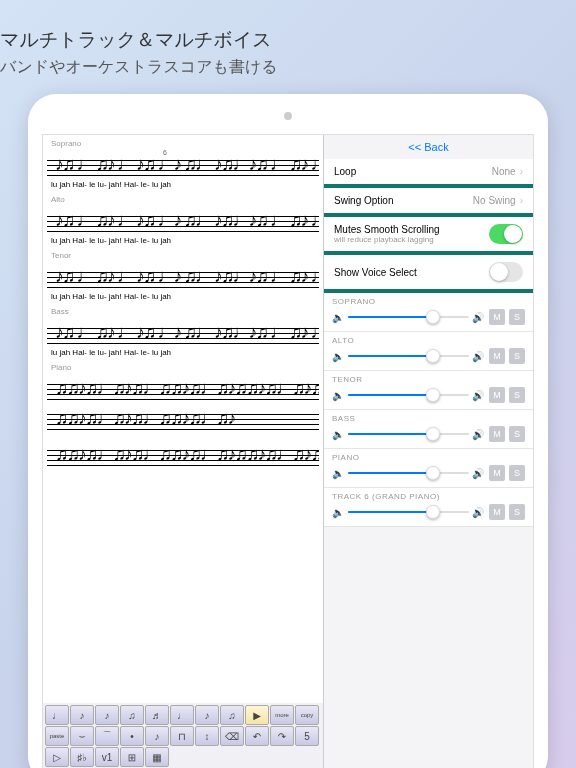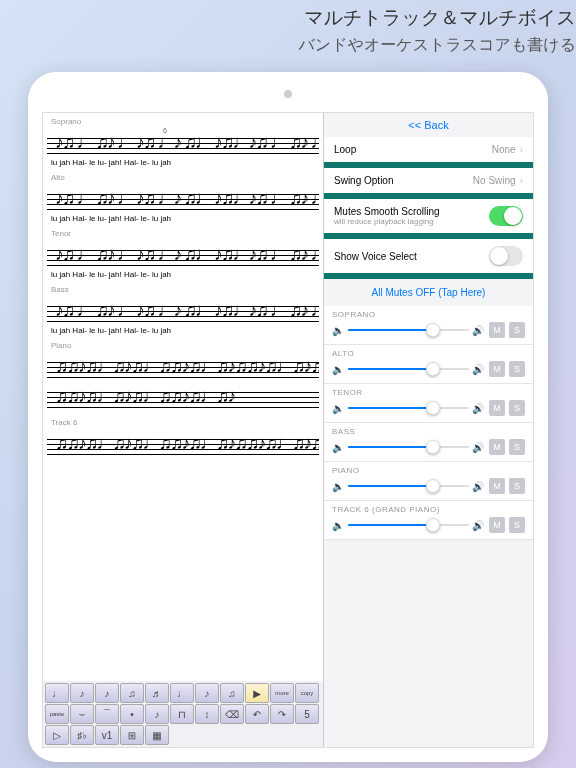--- a/index.html
+++ b/index.html
@@ -1,26 +1,26 @@
 <!DOCTYPE html>
 <html><head>
 <meta charset="utf-8">
 <style>
 *{margin:0;padding:0;box-sizing:border-box;font-family:-apple-system,"Hiragino Sans",sans-serif}
 body{width:576px;height:768px;background:linear-gradient(135deg,#d4e3f5 0%,#c8d4ec 50%,#d8ccec 100%);overflow:hidden}
-.hdr{text-align:right;padding:5px 0 10px}
+.hdr{text-align:left;padding:27px 0 10px}
 .hdr h1{font-size:19px;font-weight:400;color:#333}
 .hdr p{font-size:16px;color:#555;margin-top:4px}
 .ipad{width:520px;height:690px;margin:6px auto 0;background:#fff;border-radius:28px;padding:40px 14px 14px;box-shadow:0 4px 20px rgba(0,0,0,.15);position:relative}
 .cam{position:absolute;top:18px;left:50%;transform:translateX(-50%);width:8px;height:8px;background:#ccc;border-radius:50%}
 .scr{width:100%;height:100%;background:#fff;display:flex;border:1px solid #ddd;overflow:hidden}
 .score{flex:1;background:#fff;position:relative;overflow:hidden}
 .panel{width:210px;background:#f4f4f6;border-left:1px solid #ccc;font-size:10px;overflow:hidden}
 .back{text-align:center;padding:6px 10px;color:#007aff;font-size:11px}
-.row{display:flex;justify-content:space-between;align-items:center;padding:7px 10px;background:#fff;border-bottom:6px solid #0f766e;min-height:28px}
+.row{display:flex;justify-content:space-between;align-items:center;padding:7px 10px;background:#fff;border-bottom:4px solid #0f766e;min-height:28px}
 .row .lbl{color:#000;font-size:10px}
 .row .sub{color:#999;font-size:8px;display:block}
 .row .val{color:#999;font-size:10px}
 .chev{color:#c7c7cc;margin-left:4px}
 .tog{width:34px;height:20px;background:#e5e5e7;border-radius:10px;position:relative}
 .tog.on{background:#4cd964}
 .tog::after{content:"";position:absolute;width:18px;height:18px;background:#fff;border-radius:50%;top:1px;left:1px;box-shadow:0 1px 3px rgba(0,0,0,.3)}
 .tog.on::after{left:15px}
 .mutes{text-align:center;padding:8px;color:#007aff;font-size:10px;background:#f4f4f6}
 .trk{padding:4px 8px 6px;border-bottom:1px solid #e5e5e7;background:#fff}
@@ -87,21 +87,20 @@
           <div class="staff-grp">
             <div class="staff-lbl">Piano</div>
             <div class="staff">
               <div class="notes">♫♫♪♫♩♫♪♫♩♫♫♪♫♩♫♪♫♫♪♫♩♫♪♫♩♫♫♪♫♩♫♪</div>
             </div>
             <div class="staff">
               <div class="notes">♫♫♪♫♩♫♪♫♩♫♫♪♫♩♫♪</div>
             </div>
           </div>
           <div class="staff-grp">
-            <div class="staff-lbl">Track 6</div>
             <div class="staff">
               <div class="notes">♫♫♪♫♩♫♪♫♩♫♫♪♫♩♫♪♫♫♪♫♩♫♪♫♩♫♫♪♫♩♫♪</div>
             </div>
           </div>
         </div>
       <div class="tbar" id="tbar">
           <div class="tbtn">♩</div>
           <div class="tbtn">♪</div>
           <div class="tbtn">♪</div>
           <div class="tbtn">♫</div>
@@ -142,21 +141,20 @@
         <span><span class="val">No Swing</span><span class="chev">›</span></span>
       </div>
       <div class="row">
         <span><span class="lbl">Mutes Smooth Scrolling</span><span class="sub">will reduce playback lagging</span></span>
         <div class="tog on"></div>
       </div>
       <div class="row">
         <span class="lbl">Show Voice Select</span>
         <div class="tog"></div>
       </div>
-      <div class="mutes">All Mutes OFF (Tap Here)</div>
       <div id="tracks">
           <div class="trk">
             <div class="trk-nm">SOPRANO</div>
             <div class="trk-ctl">
               <span class="spk">🔈</span>
               <div class="sld">
                 <div class="sld-f" style="width:70%"></div>
                 <div class="sld-k" style="left:calc(70% - 7px)"></div>
               </div>
               <span class="spk">🔊</span>

